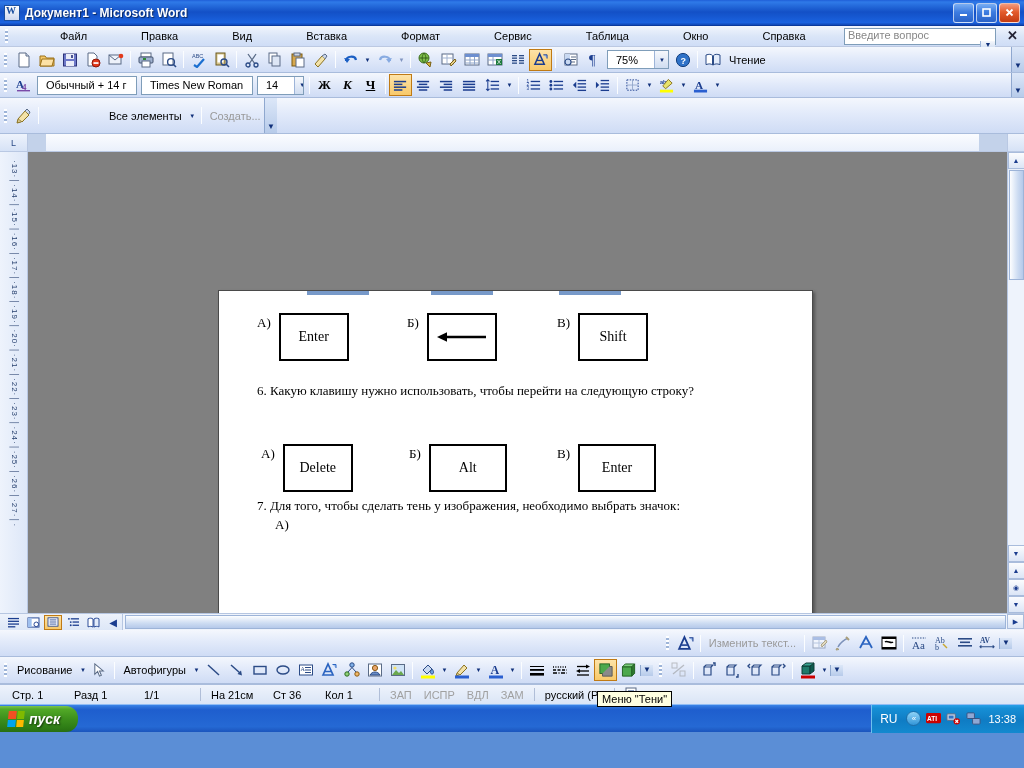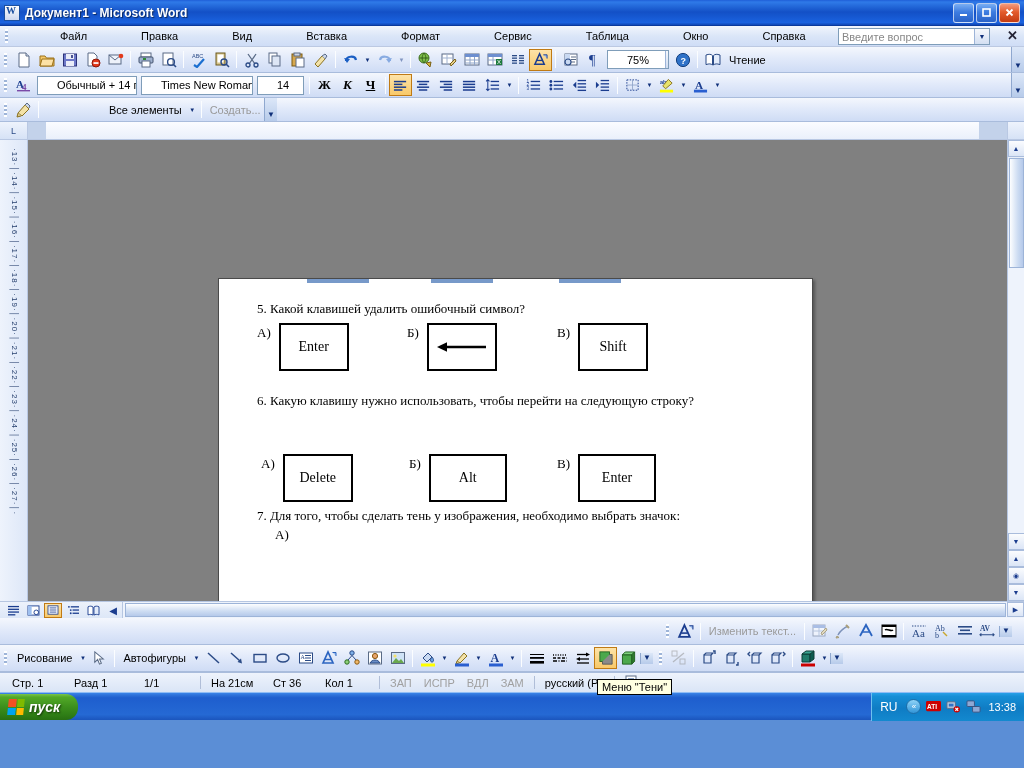--- a/index.html
+++ b/index.html
@@ -68,25 +68,25 @@
   .grip {
     width: 3px; height: 14px; margin: 0 5px 0 1px;
     background: linear-gradient(180deg,#ffffff 0 50%, #9db4d8 50% 100%);
     background-size: 100% 4px;
     flex: none;
   }
   .menu-item {
     padding: 3px 7px; color: #000; font-size: 11px; white-space: nowrap;
   }
   .ask-box {
-    position: absolute; right: 34px; top: 2px;
+    position: absolute; right: 28px; top: 2px;
     width: 152px; height: 17px;
     background: #fff; border: 1px solid #7f9db9;
-    display: flex; align-items: center;
-    font-size: 11px; color: #888; padding-left: 3px;
+    display: flex; align-items: flex-start;
+    font-size: 11px; color: #888; padding-left: 3px; flex-direction: column;
   }
   .ask-arrow {
     margin-left: auto; width: 15px; height: 15px;
     background: linear-gradient(180deg,#f6f8fc,#d3dff2);
     border-left: 1px solid #9db4d8;
     display: flex; align-items: center; justify-content: center;
     color: #10307a; font-size: 7px;
   }
   .menu-close {
     position: absolute; right: 6px; top: 3px;
@@ -96,21 +96,21 @@
   
   .toolbar {
     background: linear-gradient(180deg,#f4f7fd 0%,#e2eafa 45%,#cfdcf5 100%);
     border-bottom: 1px solid #a9bcdc;
     display: flex; align-items: center;
     padding-left: 3px;
     position: relative;
   }
   .tb-standard { height: 26px; }
   .tb-format   { height: 25px; }
-  .tb-elements { height: 24px; }
+  .tb-elements { height: 36px; }
   .tbtn {
     width: 23px; height: 22px;
     display: flex; align-items: center; justify-content: center;
     margin: 0 0px; flex: none;
     font-size: 13px; color: #1b3d8f;
     position: relative;
   }
   .tbtn svg { display: block; }
   .tbtn.on {
     background: linear-gradient(180deg,#fde3a8,#f8c96a);
@@ -123,21 +123,21 @@
   }
   .tarrow {
     width: 11px; height: 22px; display: flex;
     align-items: center; justify-content: center;
     font-size: 6px; color: #10307a; flex: none;
   }
   .combo {
     height: 19px; background: #fff;
     border: 1px solid #7f9db9;
     display: flex; align-items: center;
-    font-size: 11px; padding-left: 19px;
+    font-size: 11px; padding-left: 8px;
     margin: 0 2px; flex: none; color: #000;
     white-space: nowrap; overflow: hidden; gap: 16px;
   }
   .combo .cb-arrow {
     margin-left: auto; width: 15px; height: 17px; flex: none;
     background: linear-gradient(180deg,#f6f8fc,#d0ddf1);
     border-left: 1px solid #9db4d8;
     display: flex; align-items: center; justify-content: center;
     color: #10307a; font-size: 6px;
   }
@@ -804,21 +804,20 @@
     </div>
 
     <div class="page">
       <div class="page-topmark" style="left:88px; width:62px;"></div>
       <div class="page-topmark" style="left:212px; width:62px;"></div>
       <div class="page-topmark" style="left:340px; width:62px;"></div>
 
       <div class="doc">
 
         <div style="margin-bottom:22px">
-          <div class="q-text">5. Какой клавишей удалить ошибочный символ?</div>
           <div class="opts">
             <div class="opt" style="width:150px">
               <span class="opt-letter">А)</span>
               <span class="keybox">Enter</span>
             </div>
             <div class="opt" style="width:150px">
               <span class="opt-letter">Б)</span>
               <span class="keybox arrow-key">
                 <svg width="52" height="14" viewBox="0 0 52 14">
                   <path d="M8 7 L50 7" stroke="#000" stroke-width="2.4"></path>

